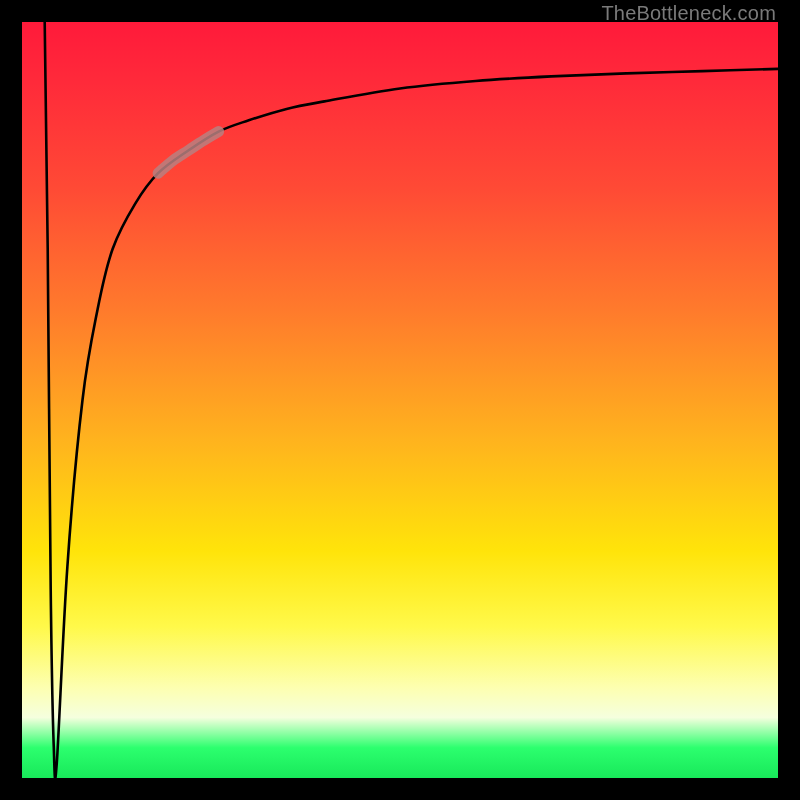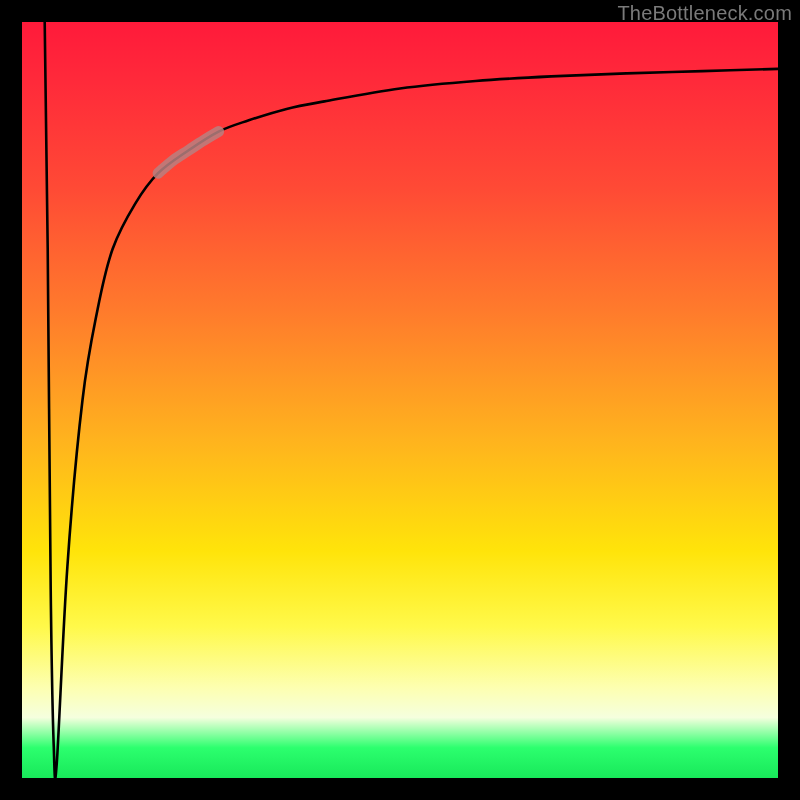--- a/index.html
+++ b/index.html
@@ -34,21 +34,21 @@
       #fff94a 80%,
       #fdffb0 88%,
       #f5ffde 92%,
       #2cff6e 96%,
       #18e85a 100%
     );
   }
   .attribution {
     position: absolute;
     top: 2px;
-    right: 8px;
+    right: 24px;
     color: #7a7a7a;
     font-size: 20px;
     letter-spacing: 0.2px;
     font-weight: 400;
   }
   svg.curve {
     position: absolute;
     left: 0;
     top: 0;
     width: 756px;

